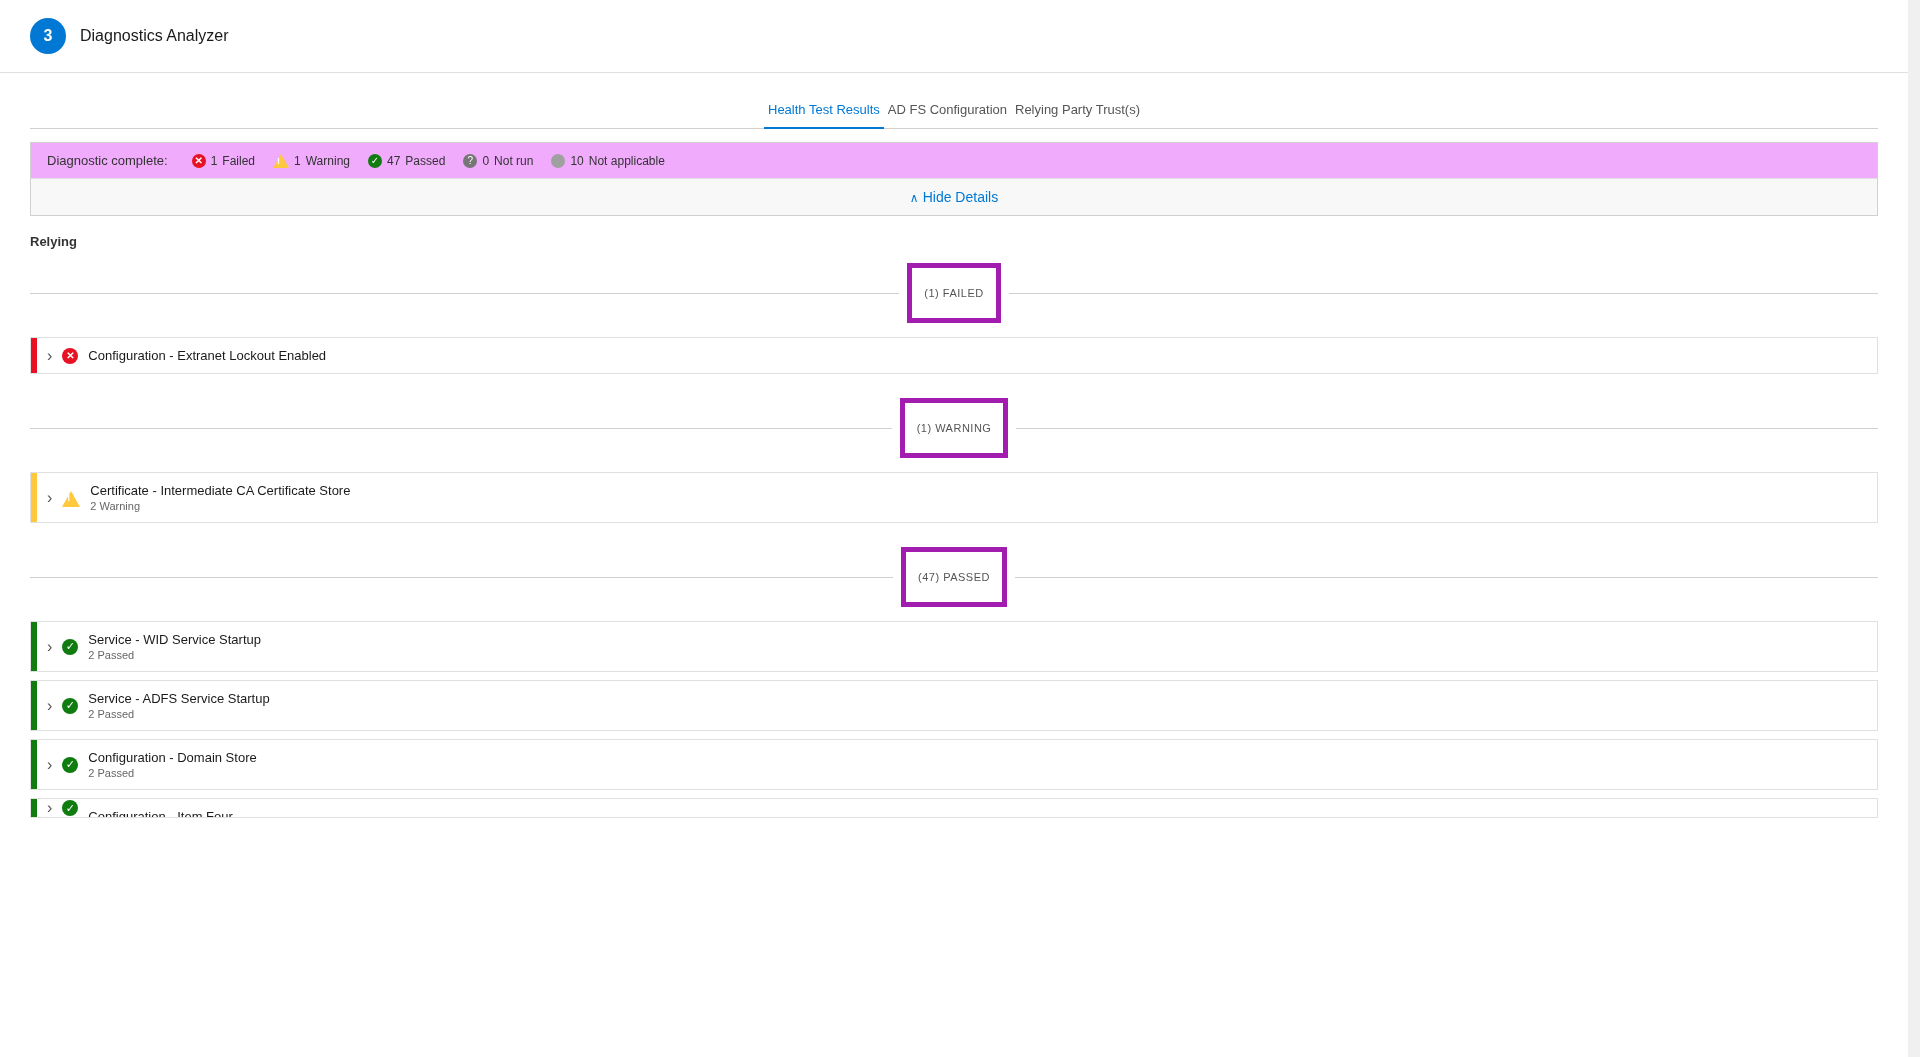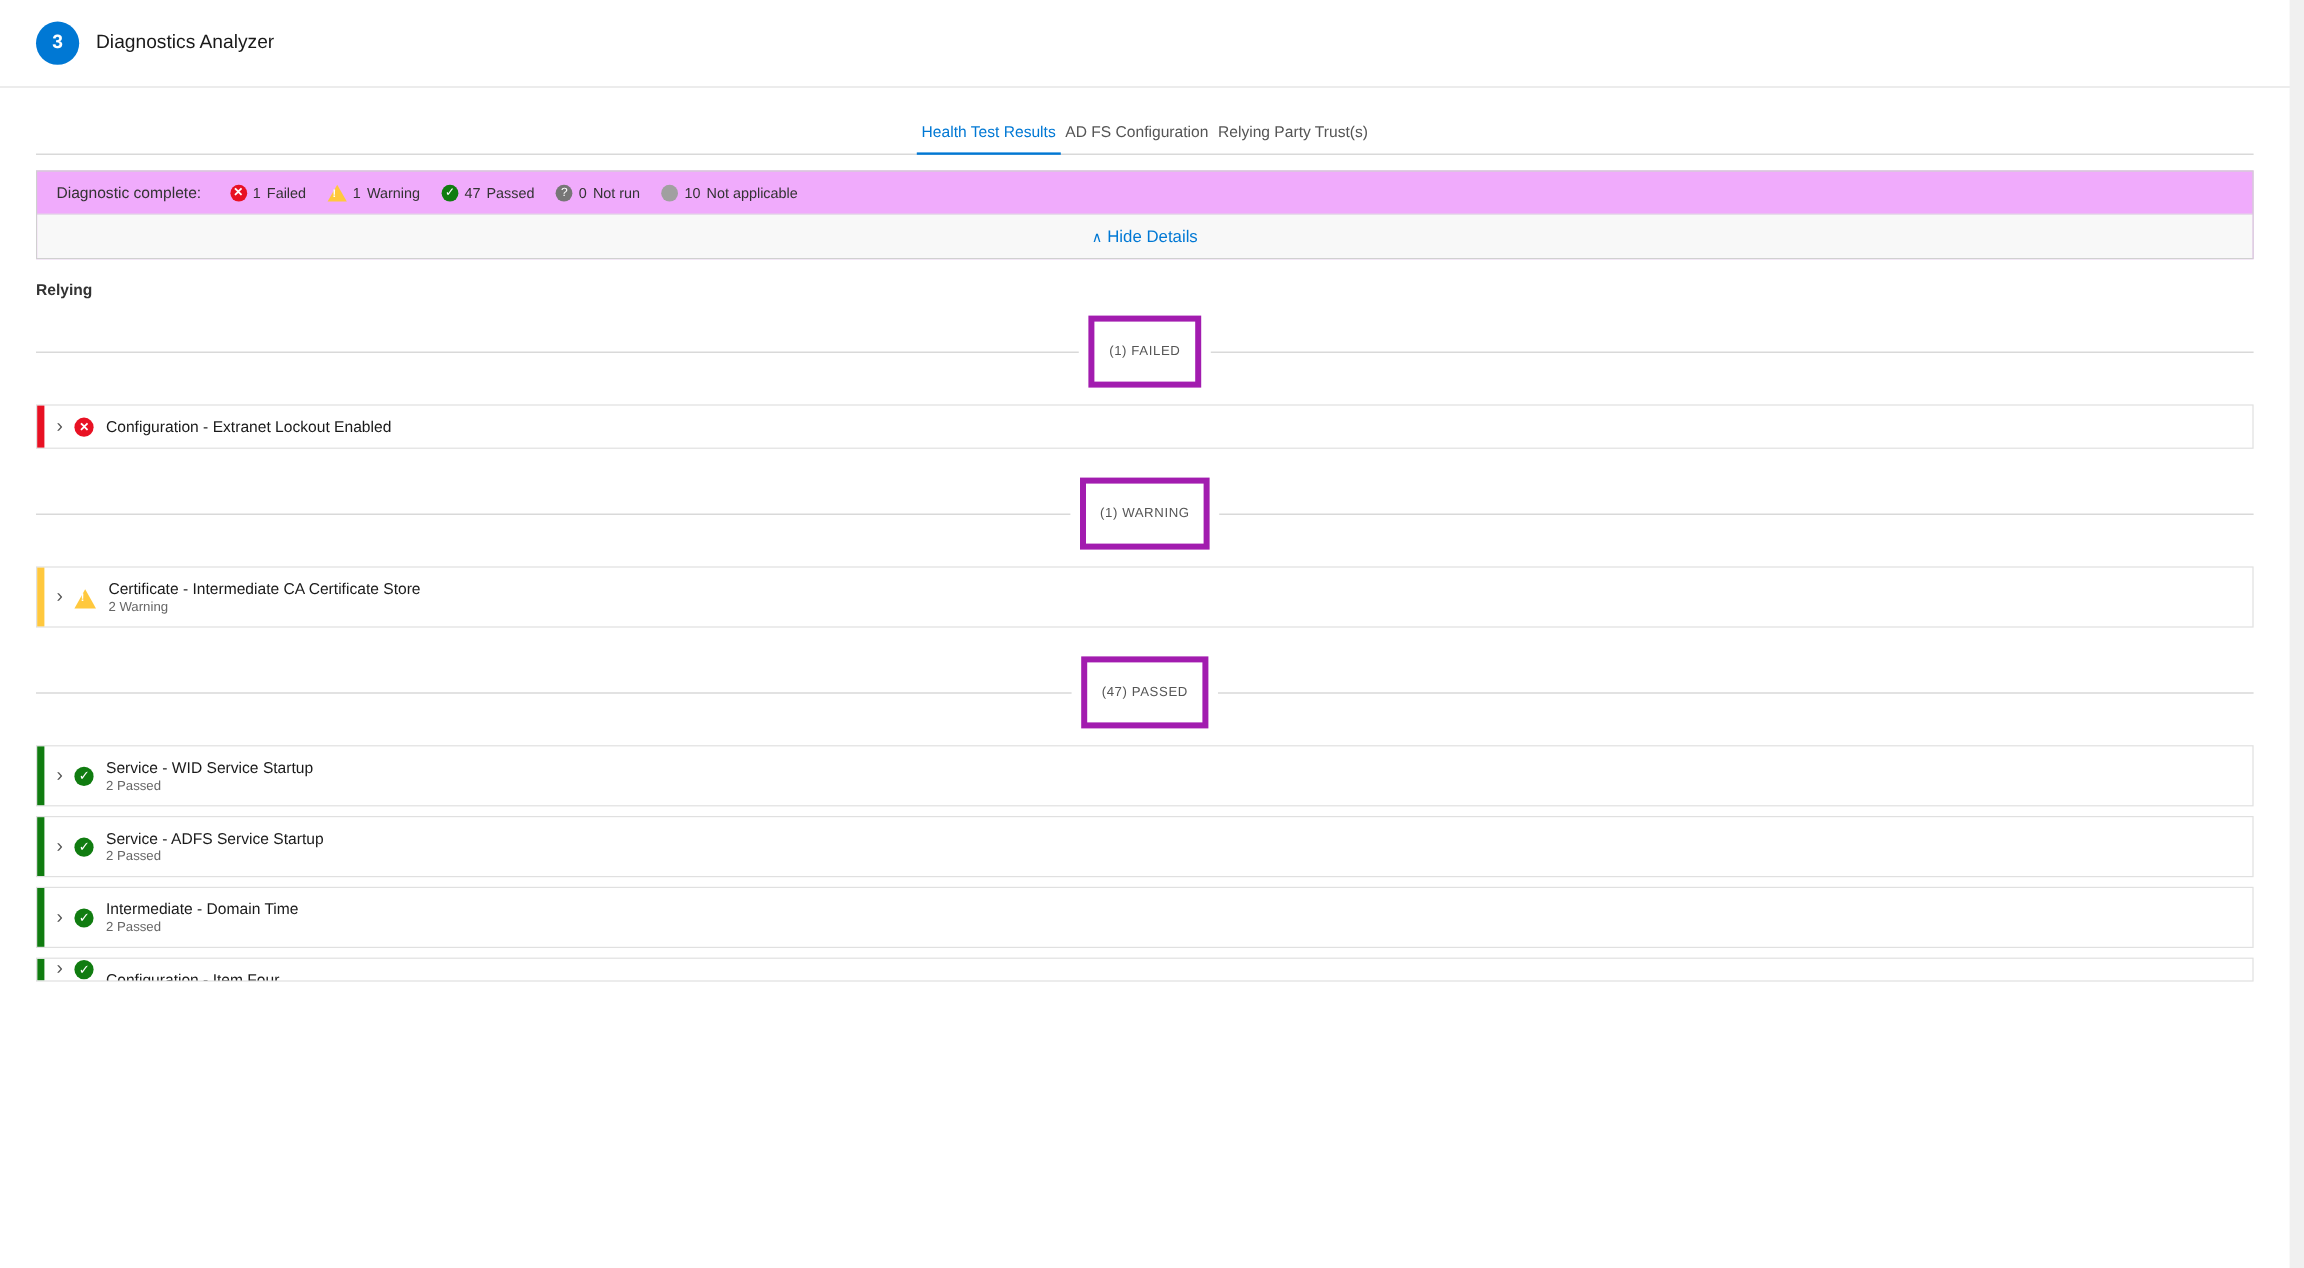--- a/index.html
+++ b/index.html
@@ -471,21 +471,21 @@
 
       <div class="finding-item">
         <div class="finding-color-bar passed"></div>
         <div class="finding-chevron">
           <span class="chevron-right"></span>
         </div>
         <div class="finding-icon">
           <span class="inline-pass">✓</span>
         </div>
         <div class="finding-text">
-          <div class="finding-name">Intermediate - Domain Time</div>
+          <div class="finding-name">Configuration - Domain Store</div>
           <div class="finding-sub">2 Passed</div>
         </div>
       </div>
 
       <div class="finding-item" style="overflow:hidden; max-height:20px;">
         <div class="finding-color-bar passed"></div>
         <div class="finding-chevron">
           <span class="chevron-right"></span>
         </div>
         <div class="finding-icon">

